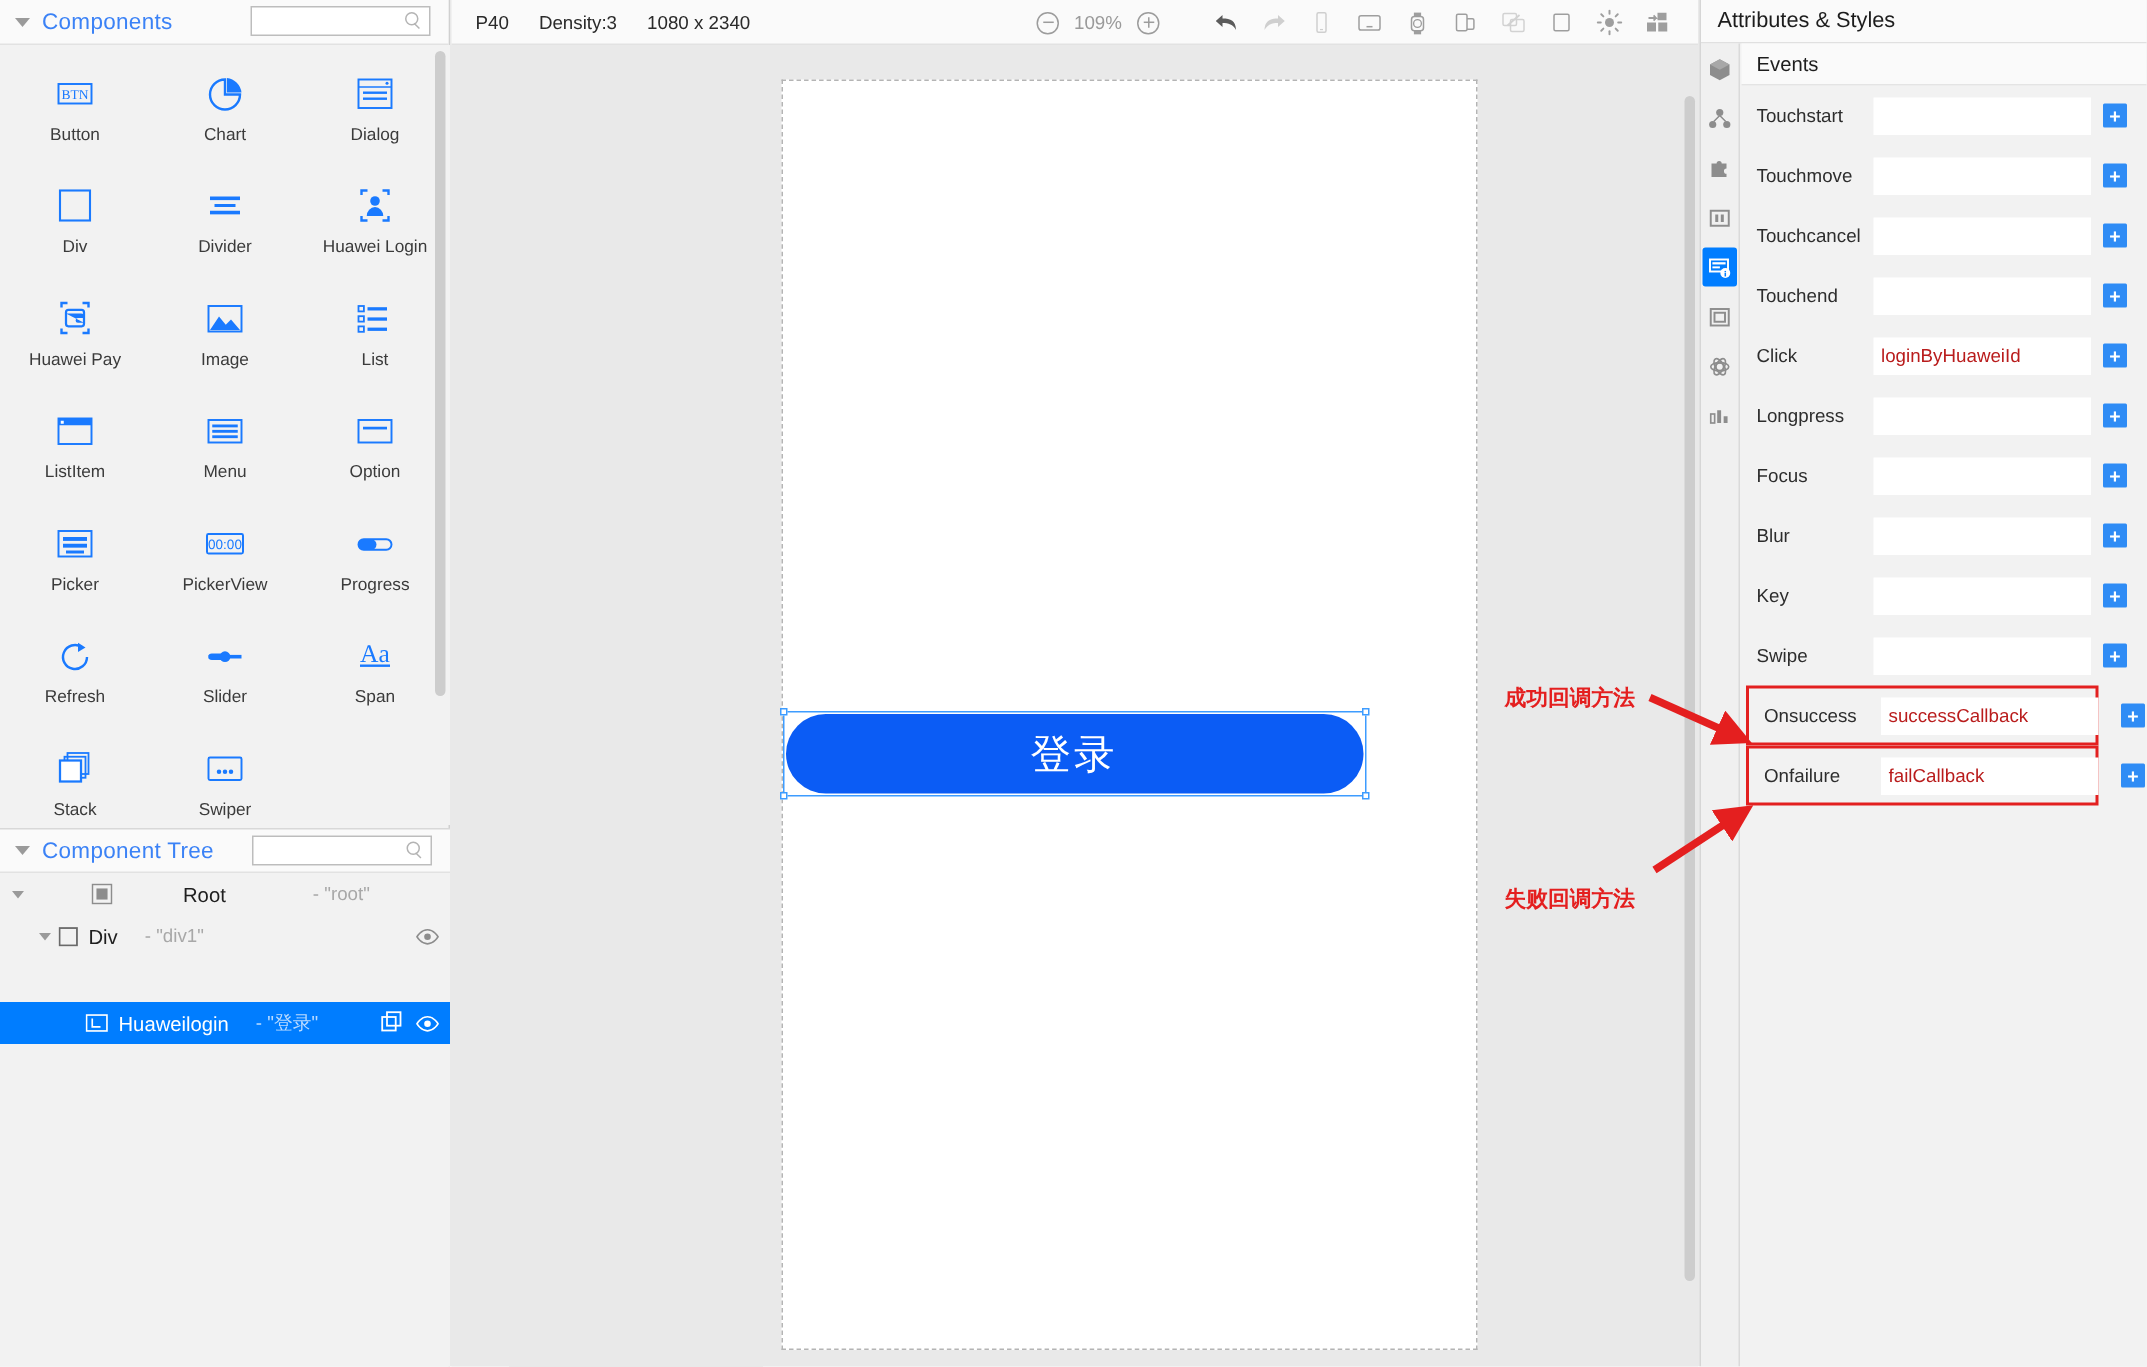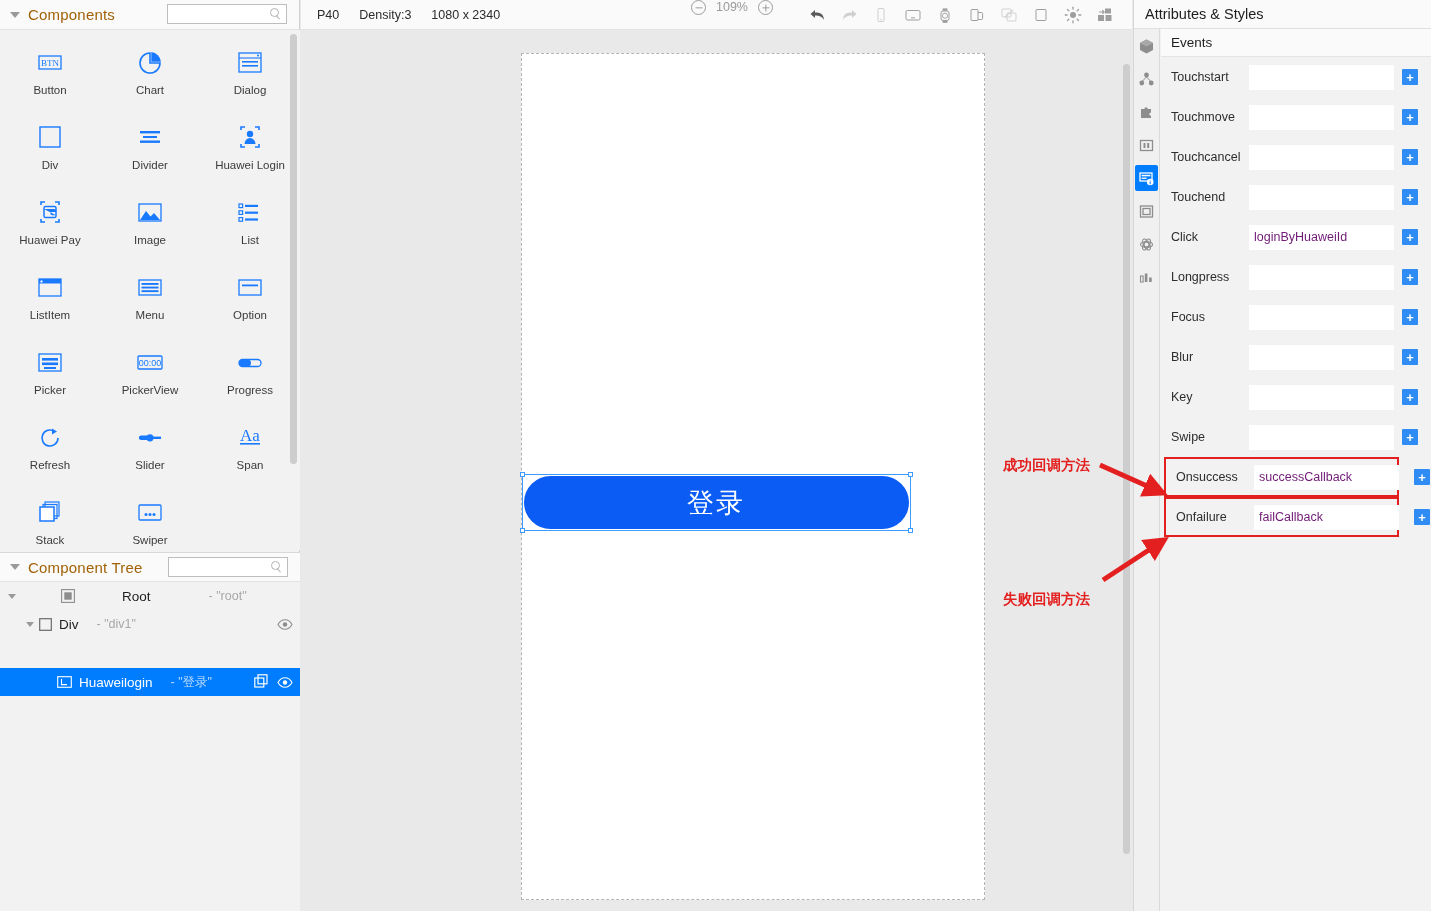--- a/index.html
+++ b/index.html
@@ -33,21 +33,21 @@
   }
   .tri {
     width: 0; height: 0;
     border-left: 5px solid transparent;
     border-right: 5px solid transparent;
     border-top: 6px solid #9a9a9a;
     margin-left: 10px; margin-right: 8px;
     flex: none;
   }
   .panel-title {
-    font-size: 15px; color: #a16207;
+    font-size: 15px; color: #3b82f6;
     letter-spacing: .2px;
   }
   .search-box {
     position: absolute; right: 12px; top: 4px;
     width: 120px; height: 20px;
     background: #fff;
     border: 1px solid #bdbdbd;
     display: flex; align-items: center;
     padding: 0 4px;
   }
@@ -167,21 +167,21 @@
     border-bottom: 1px solid #e2e2e2;
     display: flex; align-items: center;
   }
   .tb-text {
     font-size: 12.5px; color: #2b2b2b;
     margin-left: 16px;
   }
   .tb-text.gap2 { margin-left: 20px; }
   .zoom-group {
     position: absolute; left: 390px; top: 0; height: 30px;
-    display: flex; align-items: flex-start; gap: 9px;
+    display: flex; align-items: center; gap: 9px;
   }
   .circ-btn {
     width: 15px; height: 15px; border-radius: 50%;
     border: 1.3px solid #9c9c9c; position: relative;
   }
   .circ-btn::before {
     content: ""; position: absolute; left: 50%; top: 50%;
     width: 7px; height: 1.3px; background: #9c9c9c;
     transform: translate(-50%,-50%);
   }
@@ -293,21 +293,21 @@
   }
   .evt-label {
     width: 78px; flex: none;
     font-size: 12.5px; color: #2d2d2d;
   }
   .evt-input {
     width: 145px; height: 25px;
     background: #ffffff;
     border: none;
     font-size: 12.5px;
-    color: #701a75;
+    color: #b91c1c;
     padding: 0 5px;
     outline: none;
     font-family: "Liberation Sans", sans-serif;
   }
   .evt-plus {
     position: absolute; right: 14px;
     width: 16px; height: 16px;
     background: #2f8cf5;
     color: #fff;
     display: flex; align-items: center; justify-content: center;

